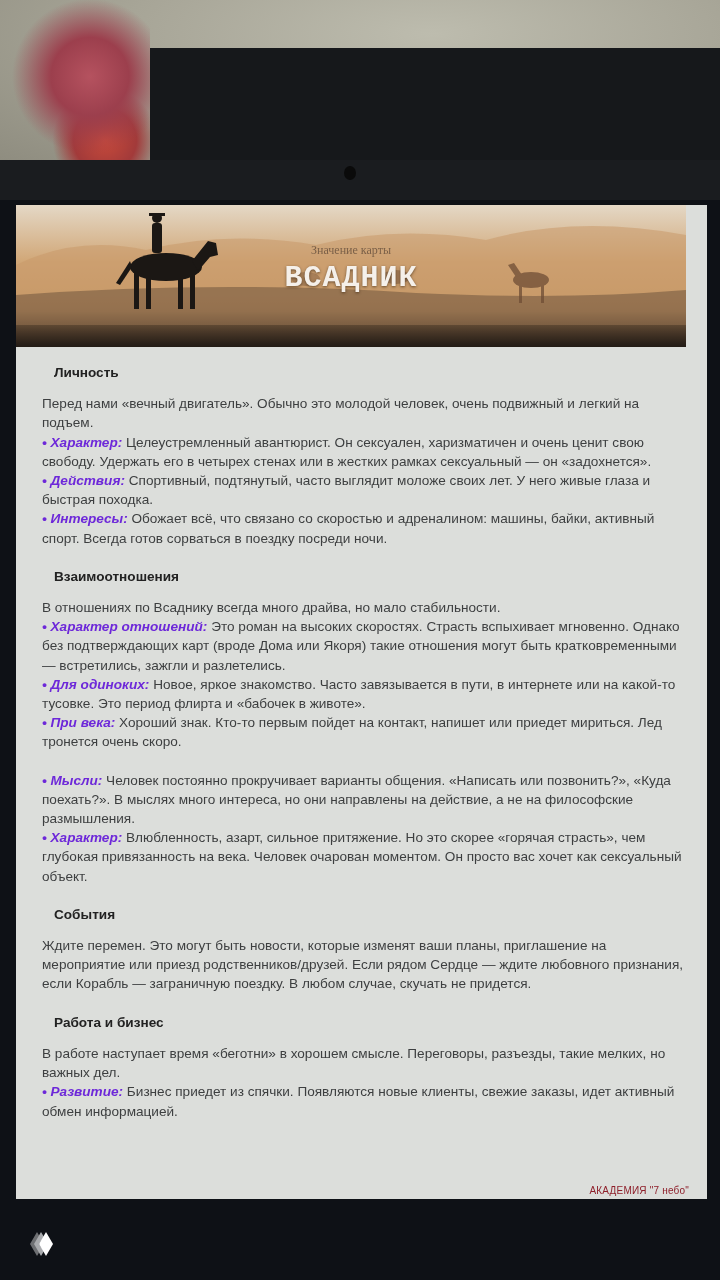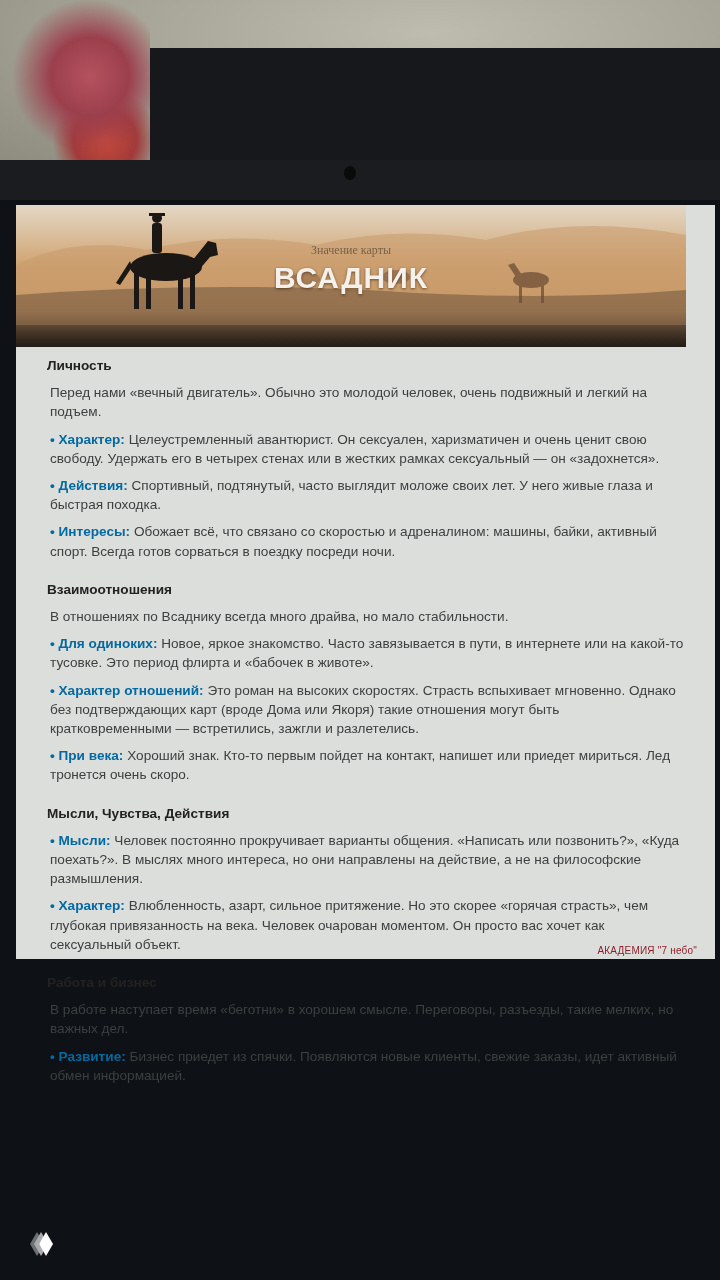--- a/index.html
+++ b/index.html
@@ -28,52 +28,51 @@
   }
   .bezel-top {
     position:absolute; left:0; top:160px; width:720px; height:40px;
     background:#1a1c1f;
   }
   .camera {
     position:absolute; left:344px; top:166px; width:12px; height:14px;
     border-radius:50%; background:#0a0a0a;
   }
   .screen {
-    position:absolute; left:16px; top:205px; width:691px; height:754px;
+    position:absolute; left:16px; top:205px; width:691px; height:994px;
     background:#dcdedb;
-    padding-left:8px;
   }
   .banner {
     position:absolute; left:0; top:0; width:670px; height:142px;
     background:
       linear-gradient(to bottom, rgba(0,0,0,0) 75%, #17130f 100%),
       linear-gradient(to bottom, #e4d8c6 0%, #d1a777 40%, #c89a67 70%, #8c6a48 100%);
     overflow:hidden;
   }
   .banner svg { position:absolute; left:0; top:0; }
   .banner-subtitle {
     position:absolute; left:0; width:100%; top:38px; text-align:center;
     font-family:"Liberation Serif", serif; font-size:12px; color:#7b6048;
   }
   .banner-title {
     position:absolute; left:0; width:100%; top:56px; text-align:center;
-    font-family:Liberation Sans, sans-serif; font-size:30px; font-weight:bold;
+    font-family:Liberation Mono, monospace; font-size:30px; font-weight:bold;
     color:#f5f0ea; letter-spacing:1px;
     text-shadow:0 1px 3px rgba(60,40,20,0.7);
   }
   .content {
     position:absolute; left:26px; top:146px; width:650px;
     font-size:13.6px; line-height:19.2px; color:#3d3f40;
   }
   .section { margin-bottom:19px; }
   .section h3 {
-    margin:5px; font-size:13.6px; font-weight:bold; color:#222;
+    margin:12px; font-size:13.6px; font-weight:bold; color:#222;
   }
-  .section p { margin:8px; }
-  .section b { color:#0369a1; }
+  .section p { margin:0; }
+  .section b { color:#6d28d9;font-style:italic; }
   .footer-brand {
     position:absolute; right:18px; bottom:3px;
     font-size:10px; color:#8e1f2a; letter-spacing:0.2px;
   }
   .logo {
     position:absolute; left:22px; top:1226px; width:36px; height:36px;
   }
 </style>
 </head>
 <body>
@@ -122,32 +121,33 @@
       <h3>Личность</h3>
       <p>Перед нами «вечный двигатель». Обычно это молодой человек, очень подвижный и легкий на подъем.</p>
       <p><b>• Характер:</b><span> Целеустремленный авантюрист. Он сексуален, харизматичен и очень ценит свою свободу. Удержать его в четырех стенах или в жестких рамках сексуальный — он «задохнется».</span></p>
       <p><b>• Действия:</b><span> Спортивный, подтянутый, часто выглядит моложе своих лет. У него живые глаза и быстрая походка.</span></p>
       <p><b>• Интересы:</b><span> Обожает всё, что связано со скоростью и адреналином: машины, байки, активный спорт. Всегда готов сорваться в поездку посреди ночи.</span></p>
     </div>
 
     <div class="section">
       <h3>Взаимоотношения</h3>
       <p>В отношениях по Всаднику всегда много драйва, но мало стабильности.</p>
+      <p><b>• Характер отношений:</b><span> Это роман на высоких скоростях. Страсть вспыхивает мгновенно. Однако без подтверждающих карт (вроде Дома или Якоря) такие отношения могут быть кратковременными — встретились, зажгли и разлетелись.</span></p>
       <p><b>• Для одиноких:</b><span> Новое, яркое знакомство. Часто завязывается в пути, в интернете или на какой-то тусовке. Это период флирта и «бабочек в животе».</span></p>
-      <p><b>• Характер отношений:</b><span> Это роман на высоких скоростях. Страсть вспыхивает мгновенно. Однако без подтверждающих карт (вроде Дома или Якоря) такие отношения могут быть кратковременными — встретились, зажгли и разлетелись.</span></p>
       <p><b>• При века:</b><span> Хороший знак. Кто-то первым пойдет на контакт, напишет или приедет мириться. Лед тронется очень скоро.</span></p>
     </div>
 
     <div class="section">
-      <h3>Мысли, Чувства,  Действия</h3>
       <p><b>• Мысли:</b><span> Человек постоянно прокручивает варианты общения. «Написать или позвонить?», «Куда поехать?». В мыслях много интереса, но они направлены на действие, а не на философские размышления.</span></p>
       <p><b>• Характер:</b><span> Влюбленность, азарт, сильное притяжение. Но это скорее «горячая страсть», чем глубокая привязанность на века. Человек очарован моментом. Он просто вас хочет как сексуальный объект.</span></p>
     </div>
 
     <div class="section">
+      <h3>События</h3>
+      <p>Ждите перемен. Это могут быть новости, которые изменят ваши планы, приглашение на мероприятие или приезд родственников/друзей. Если рядом Сердце — ждите любовного признания, если Корабль — заграничную поездку. В любом случае, скучать не придется.</p>
     </div>
 
     <div class="section">
       <h3>Работа и бизнес</h3>
       <p>В работе наступает время «беготни» в хорошем смысле. Переговоры, разъезды, такие мелких, но важных дел.</p>
       <p><b>• Развитие:</b><span> Бизнес приедет из спячки. Появляются новые клиенты, свежие заказы, идет активный обмен информацией.</span></p>
     </div>
   </div>
 
   <div class="footer-brand">АКАДЕМИЯ "7 небо"</div>

